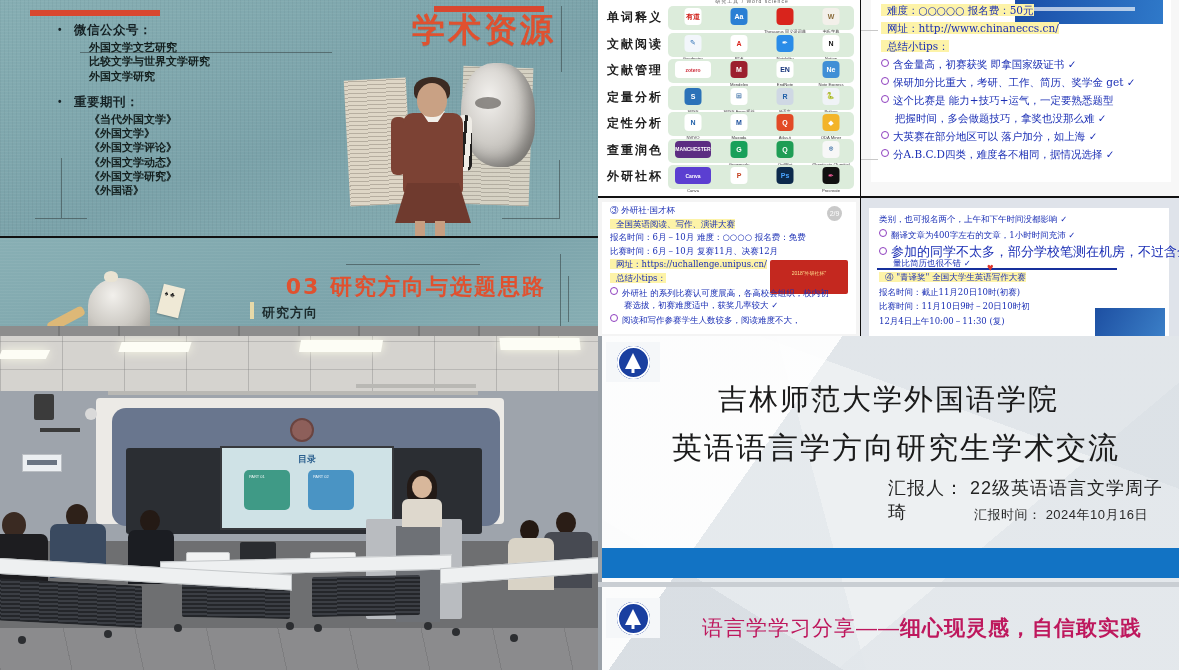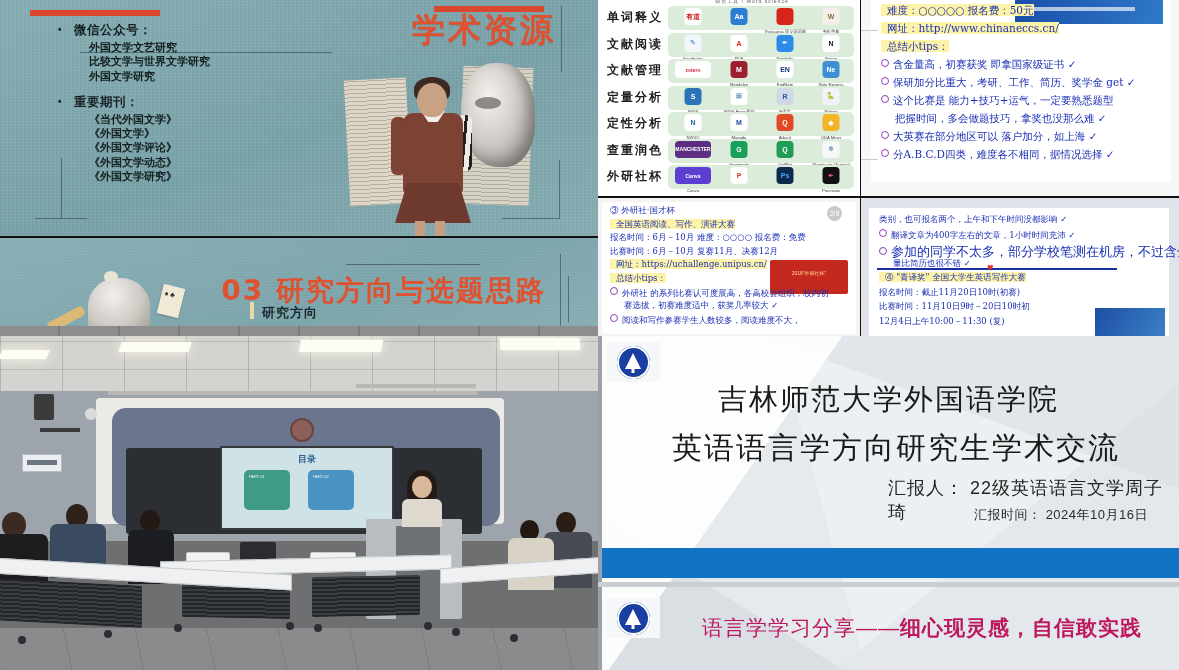--- a/index.html
+++ b/index.html
@@ -62,21 +62,21 @@
      clip-path:polygon(16% 0,84% 0,100% 100%,0 100%);}
   .woman-legL{position:absolute;left:70px;top:166px;width:10px;height:26px;background:#c79e81;}
   .woman-legR{position:absolute;left:90px;top:166px;width:10px;height:26px;background:#c79e81;}
 
   
   #p-direction{left:0;top:238px;width:598px;height:98px;
      background:#7fa8ae;
      background-image:
        repeating-linear-gradient(0deg, rgba(255,255,255,.045) 0 1px, transparent 1px 3px),
        linear-gradient(160deg,#88afb4 0%,#7ca4ab 60%,#87aeb3 100%);}
-  .dir-title{position:absolute;right:52px;top:34px;font-size:28px;font-weight:700;color:#e0512f;letter-spacing:2px;
+  .dir-title{position:absolute;right:52px;top:34px;font-size:22px;font-weight:700;color:#e0512f;letter-spacing:2px;
      font-family:"DejaVu Sans","Liberation Sans",sans-serif;}
   .dir-sub{position:absolute;left:262px;top:66px;font-size:13px;font-weight:700;color:#1b2a2c;letter-spacing:1px;}
   .dir-tick{position:absolute;left:250px;top:64px;width:4px;height:17px;background:#e7d9a8;}
   #dr-h{left:346px;top:26px;width:134px;height:1px;}
   #dr-v{left:560px;top:16px;width:1px;height:74px;}
   #dr-v2{left:568px;top:38px;width:1px;height:46px;}
   .angel{position:absolute;left:88px;top:40px;width:62px;height:58px;border-radius:48% 48% 18% 18%;
      background:radial-gradient(ellipse at 40% 30%,#f2f0ec 0%,#cdcac4 55%,#9b9892 100%);}
   .angel-bird{position:absolute;left:104px;top:33px;width:14px;height:11px;border-radius:50% 50% 40% 40%;background:#e9e3d2;}
   .playcard{position:absolute;left:160px;top:48px;width:22px;height:30px;background:#efe9d6;transform:rotate(14deg);
@@ -228,20 +228,21 @@
       <div class="b-line">外国文学研究</div>
       <div class="b-gap"></div>
       <div class="b-head">
         <span class="dot">•</span><span>重要期刊：</span>
       </div>
       <div class="b-line">《当代外国文学》</div>
       <div class="b-line">《外国文学》</div>
       <div class="b-line">《外国文学评论》</div>
       <div class="b-line">《外国文学动态》</div>
       <div class="b-line">《外国文学研究》</div>
+      <div class="b-line">《外国语》</div>
     </div>
 
     <div class="collage">
       <div class="paper-scrap" id="scrap1"></div>
       <div class="paper-scrap" id="scrap2"></div>
       <div class="bust"></div>
       <div class="woman-sleeveL"></div>
       <div class="woman-sleeveR"></div>
       <div class="woman-torso"></div>
       <div class="woman-skirt"></div>

